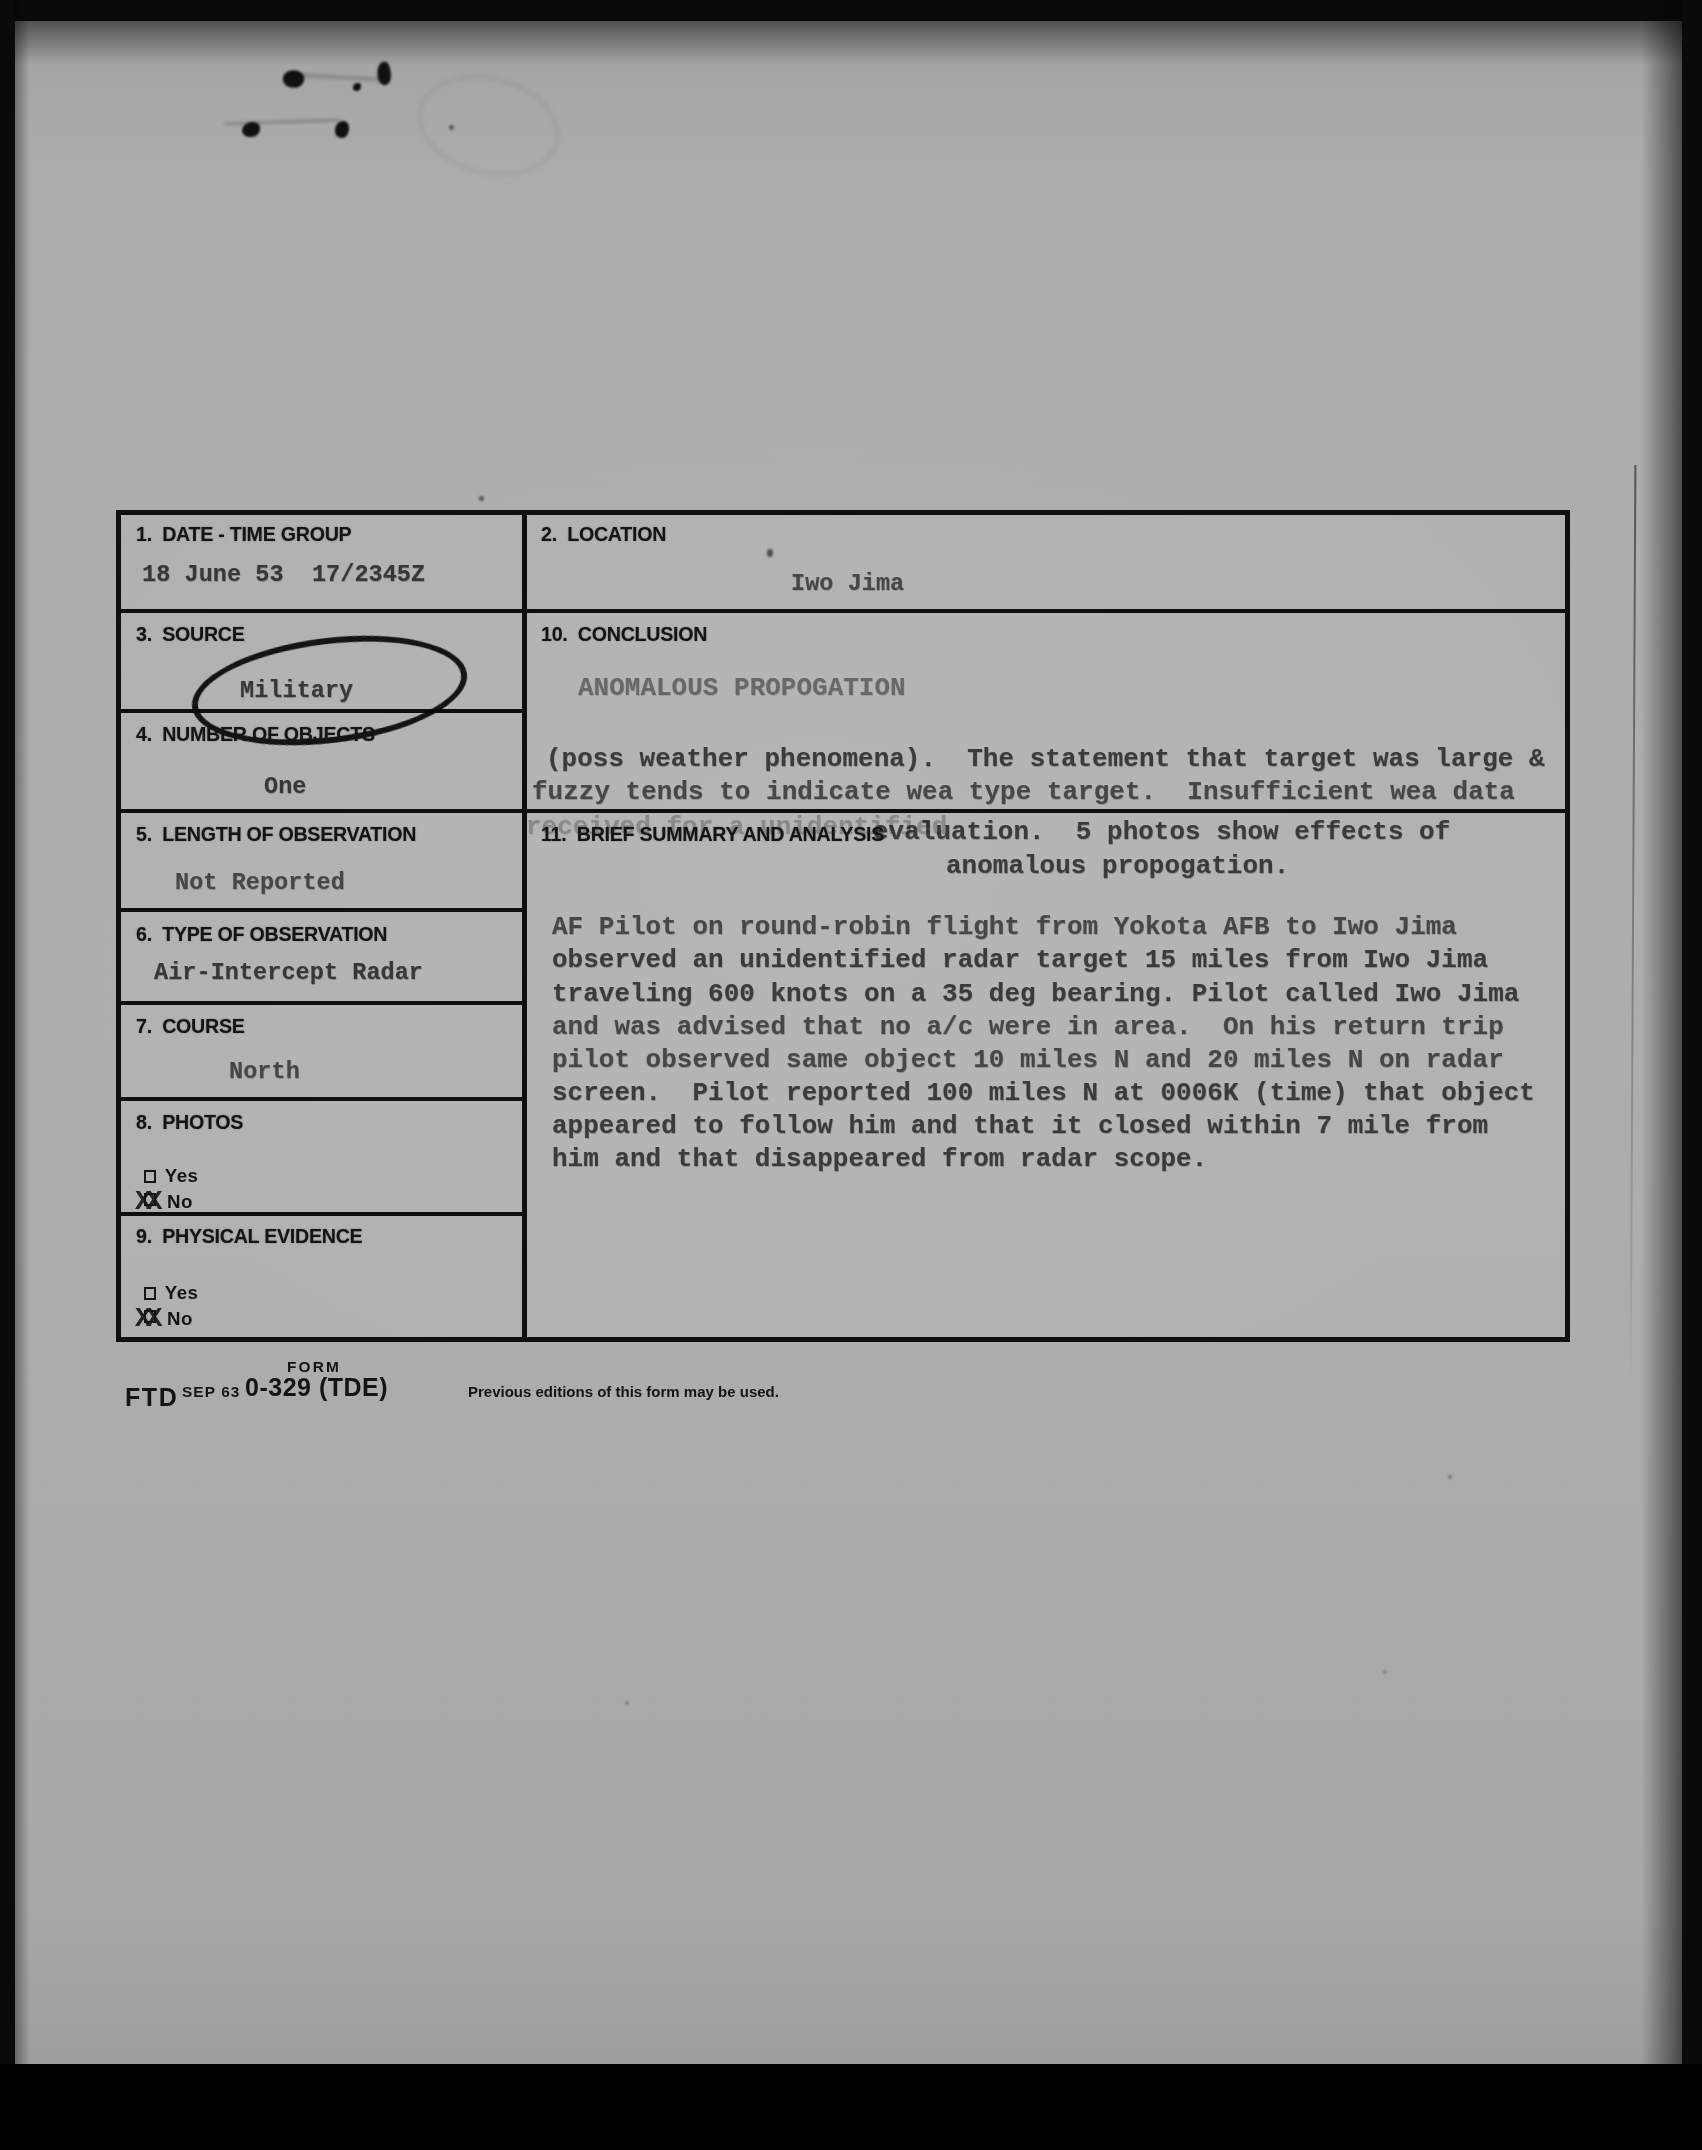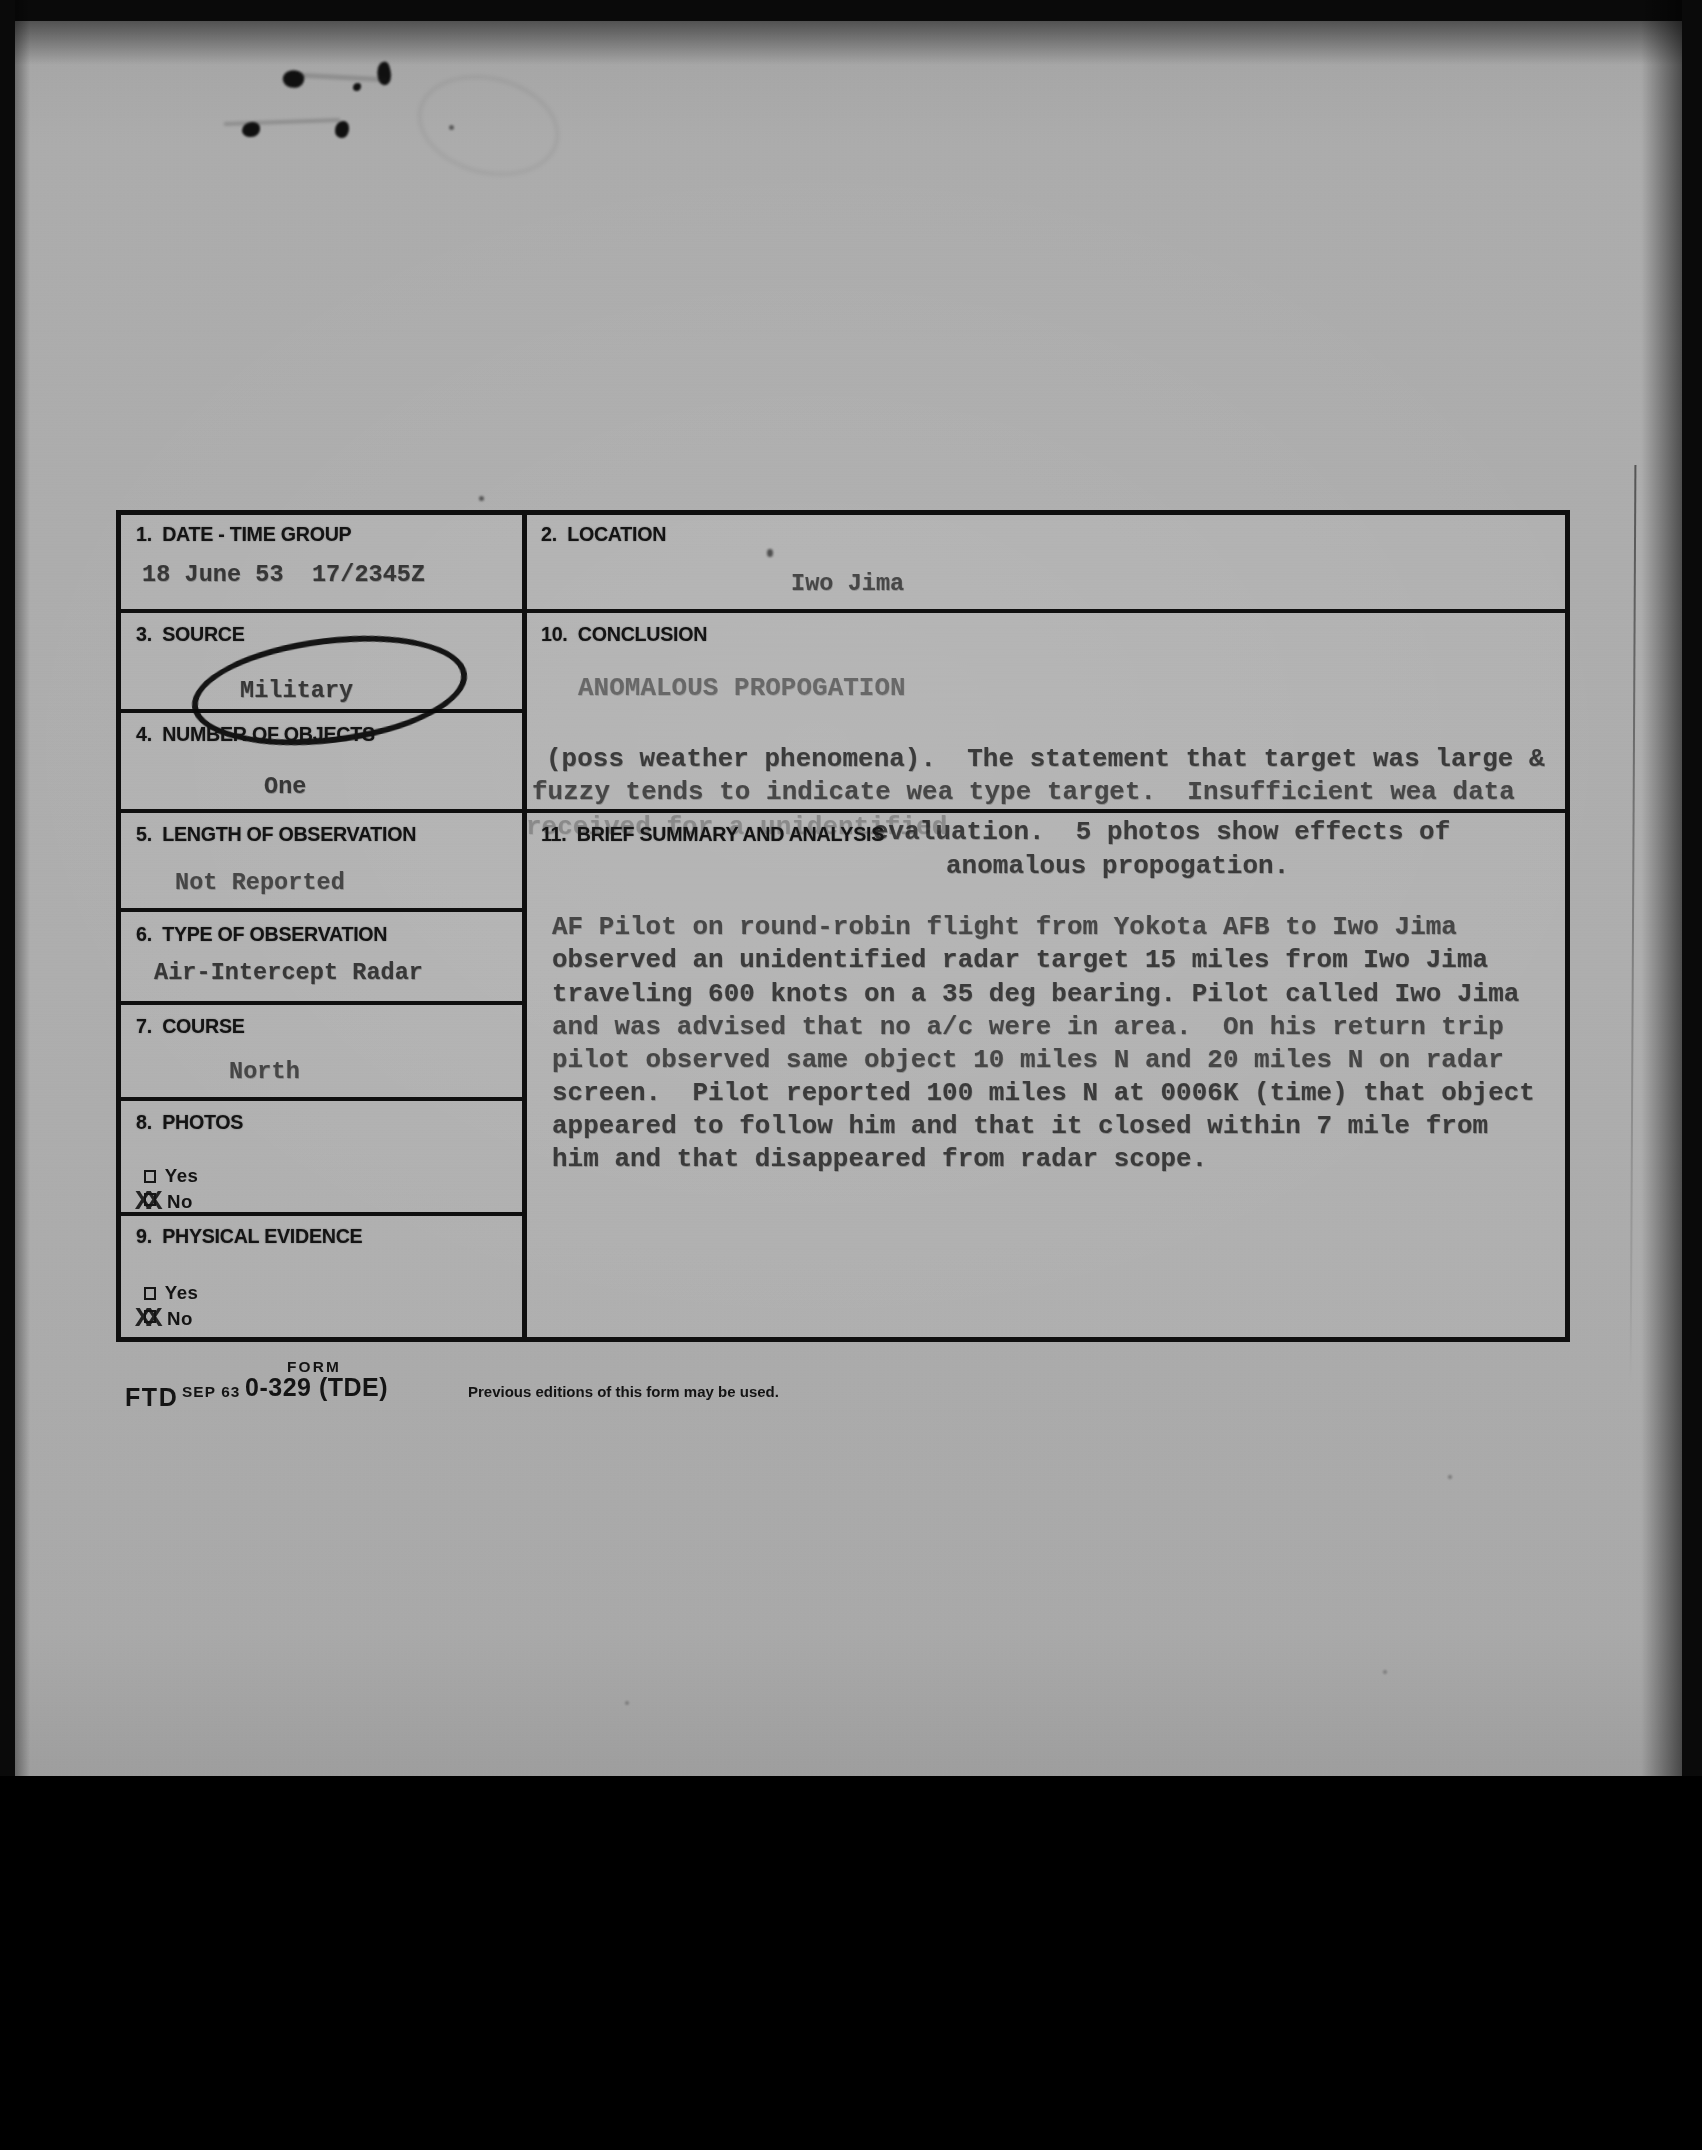--- a/index.html
+++ b/index.html
@@ -1,16 +1,16 @@
 <!DOCTYPE html>
 <html style="font-size:8.8px"><head>
 <meta charset="utf-8">
 <style>
   html,body{margin:0;padding:0;background:#000;}
-  .page{position:relative;width:1703px;height:1776px;overflow:hidden;
+  .page{position:relative;width:1703px;height:2064px;overflow:hidden;
         background:
           radial-gradient(ellipse 1208px 879px at 48% 42%, rgba(255,255,255,.07), transparent 70%),
           linear-gradient(180deg,#a2a2a2 0%,#acacac 8%,#aeaeae 55%,#a9a9a9 92%,#9e9e9e 100%);
         font-family:"Liberation Sans",sans-serif;}
   .grain{position:absolute;inset:0;pointer-events:none;opacity:.5;background:
       repeating-linear-gradient(0deg, rgba(0,0,0,.012) 0 1.1px, transparent 1.1px 2.7px),
       repeating-linear-gradient(90deg, rgba(255,255,255,.015) 0 1.6px, transparent 1.6px 3.8px);}
   
   .edge{position:absolute;background:#0a0a0a;}
   .edge.top{left:0;top:0;width:1703px;height:21px;}

